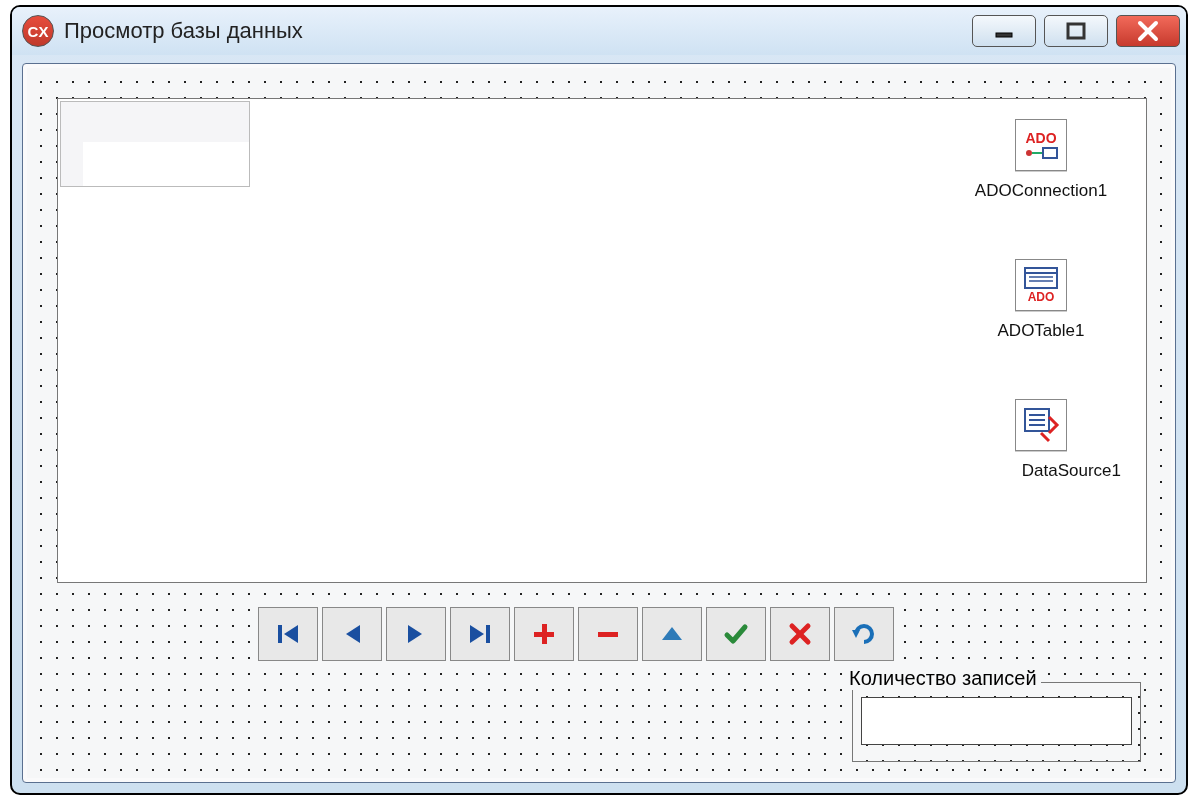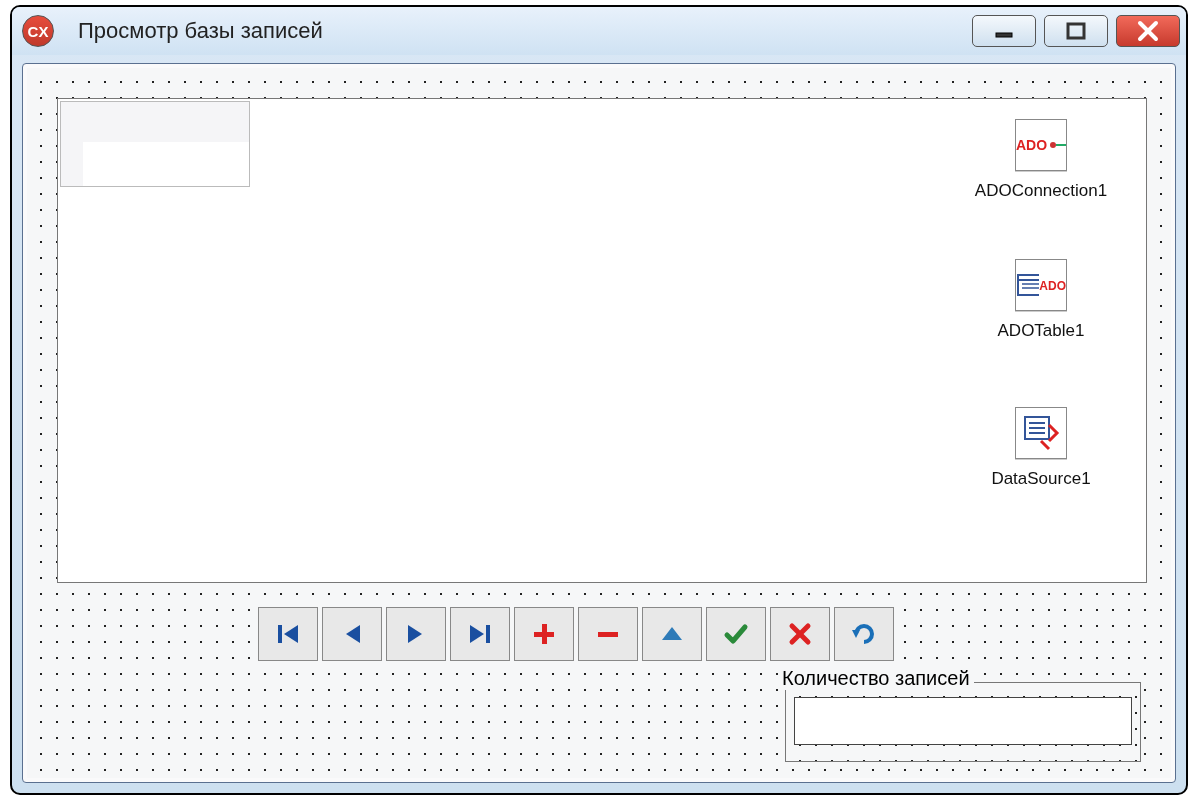--- a/index.html
+++ b/index.html
@@ -36,21 +36,21 @@
     width: 30px;
     height: 30px;
     border-radius: 50%;
     background: linear-gradient(to bottom, #e74c3c, #c0392b);
     color: #fff;
     font-weight: bold;
     font-size: 15px;
     display: flex;
     align-items: center;
     justify-content: center;
-    margin-right: 24px;
+    margin-right: 10px;
     border: 1px solid #555;
   }
   .title-text {
     font-size: 22px;
     color: #222;
     flex: 1;
   }
   .win-buttons {
     display: flex;
     gap: 8px;
@@ -116,21 +116,21 @@
     position: absolute;
     text-align: center;
   }
   .component .comp-icon {
     width: 50px;
     height: 50px;
     margin: 0 auto;
     border: 1.5px solid #888;
     background: #fff;
     display: flex;
-    flex-direction: row;
+    flex-direction: column;
     align-items: center;
     justify-content: center;
     box-shadow: 0 1px 0 #ccc;
   }
   .component .comp-label {
     margin-top: 10px;
     font-size: 17px;
     color: #111;
     white-space: nowrap;
   }
@@ -152,21 +152,21 @@
     align-items: center;
     justify-content: center;
     cursor: pointer;
     box-sizing: border-box;
   }
 
   .groupbox {
     position: absolute;
     right: 30px;
     top: 614px;
-    width: 356px;
+    width: 289px;
     height: 80px;
     border: 1.5px solid #777;
     box-sizing: border-box;
     background-image: radial-gradient(#222 1.2px, transparent 1.2px);
     background-size: 16px 16px;
     background-position: 6px 6px;
     background-color: #f6f7f8;
   }
   .groupbox-caption {
     position: absolute;
@@ -203,21 +203,21 @@
     justify-content: center;
     cursor: pointer;
   }
 </style>
 </head>
 <body>
 
 <div class="window">
   <div class="titlebar">
     <div class="app-icon">CX</div>
-    <div class="title-text">Просмотр базы записей</div>
+    <div class="title-text">Просмотр базы данных</div>
     <div class="win-buttons">
       <div class="win-btn min">
         <svg width="24" height="24">
             <rect x="4" y="14" width="16" height="4" fill="#333" stroke="#000" stroke-width="1"></rect>
           </svg>
       </div>
       <div class="win-btn max">
         <svg width="24" height="24">
             <rect x="4" y="5" width="16" height="14" fill="none" stroke="#333" stroke-width="3"></rect>
           </svg>
@@ -260,21 +260,21 @@
                 <rect x="2" y="1" width="32" height="20" fill="#fff" stroke="#359" stroke-width="2"></rect>
                 <line x1="2" y1="6" x2="34" y2="6" stroke="#359" stroke-width="2"></line>
                 <line x1="6" y1="10" x2="30" y2="10" stroke="#359" stroke-width="1.5"></line>
                 <line x1="6" y1="14" x2="30" y2="14" stroke="#359" stroke-width="1.5"></line>
               </svg>
             <div style="color:#d22;font-weight:bold;font-size:12px;margin-top:1px;">ADO</div>
           </div>
           <div class="comp-label">ADOTable1</div>
         </div>
 
-        <div class="component" style="right:25px; top:308px; width:160px;">
+        <div class="component" style="right:25px; top:300px; width:160px;text-align:right;">
           <div class="comp-icon">
             <svg width="40" height="40">
               <rect x="4" y="4" width="24" height="22" fill="#fff" stroke="#359" stroke-width="2"></rect>
               <line x1="8" y1="10" x2="24" y2="10" stroke="#359" stroke-width="2"></line>
               <line x1="8" y1="15" x2="24" y2="15" stroke="#359" stroke-width="2"></line>
               <line x1="8" y1="20" x2="24" y2="20" stroke="#359" stroke-width="2"></line>
               <path d="M28 12 L36 20 L28 28" fill="none" stroke="#d22" stroke-width="3"></path>
               <path d="M20 28 L28 36" fill="none" stroke="#d22" stroke-width="3"></path>
             </svg>
           </div>

